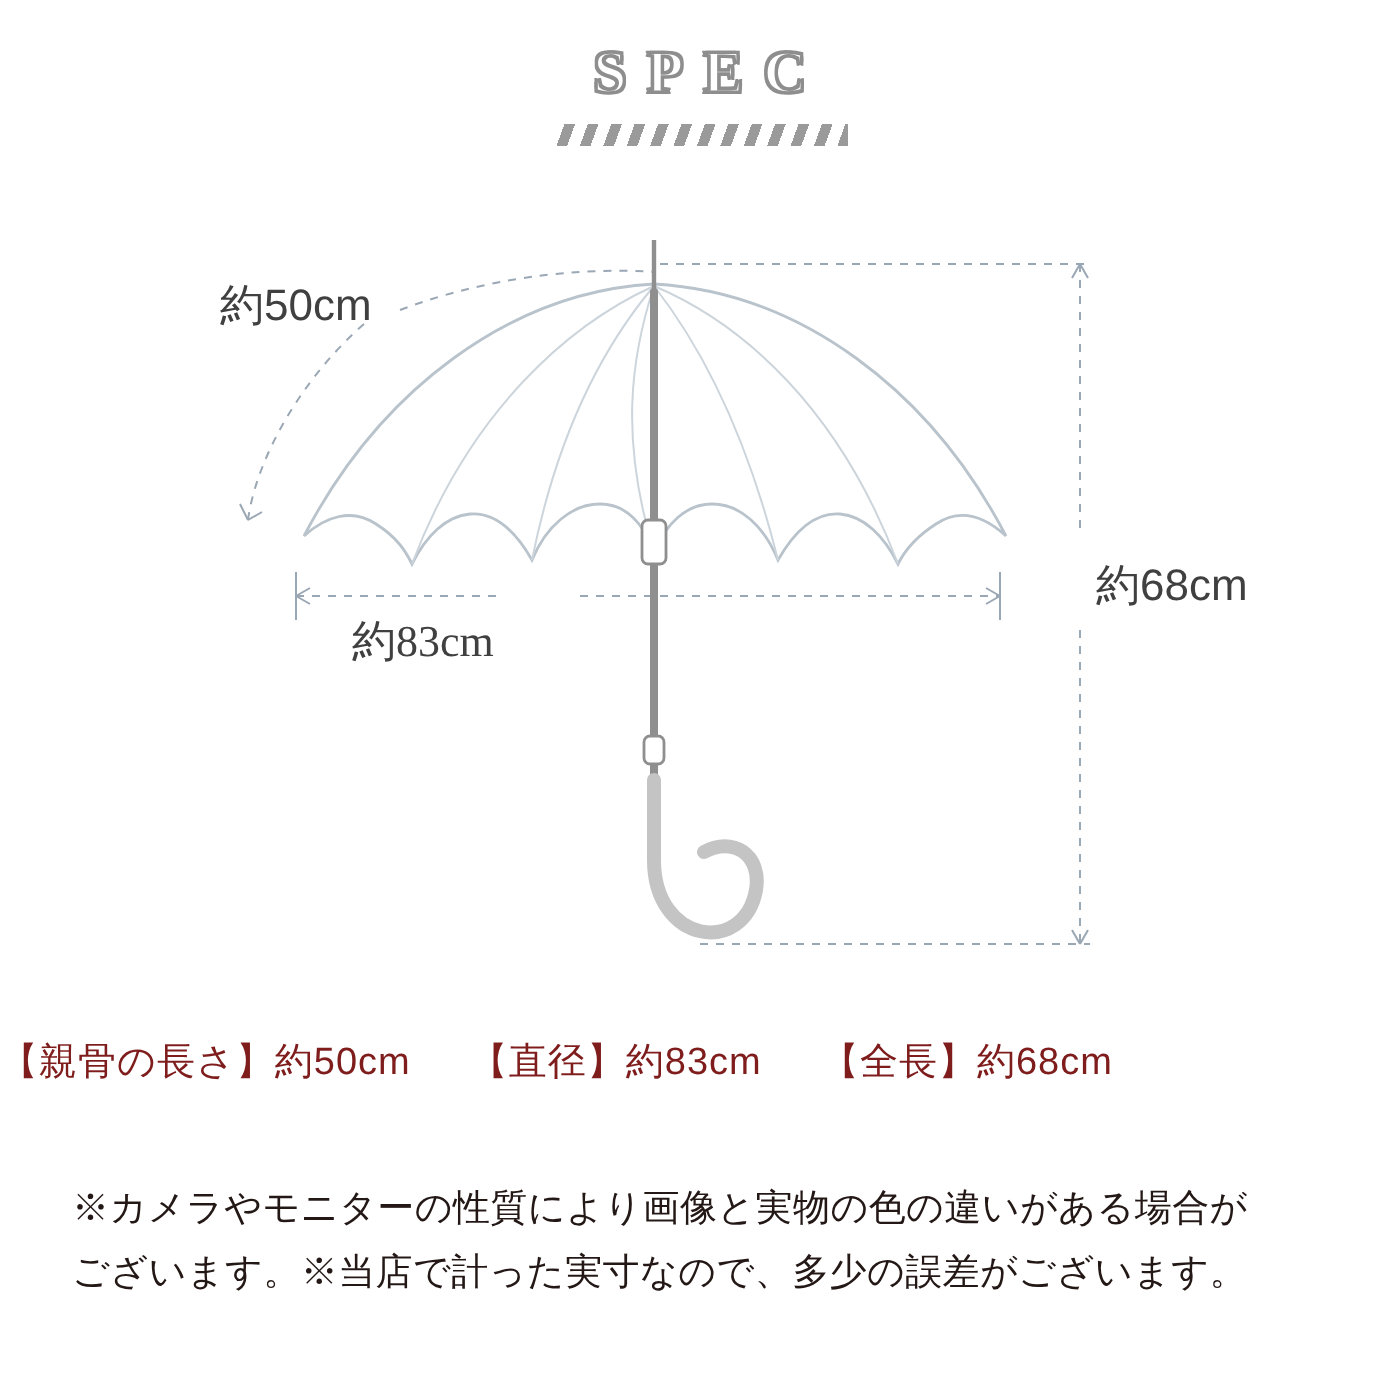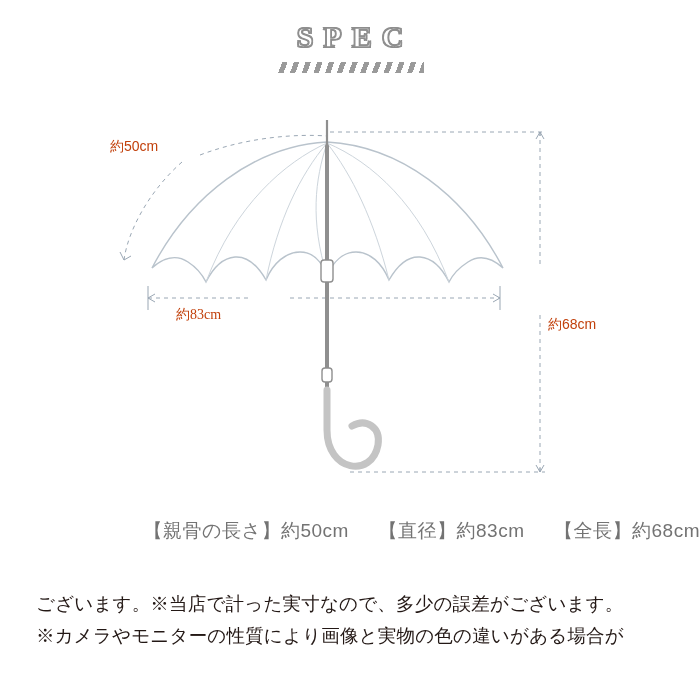--- a/index.html
+++ b/index.html
@@ -64,38 +64,38 @@
     left: 0;
     width: 700px;
     height: 400px;
   }
   .diagram svg {
     display: block;
   }
 
   .dim-label {
     position: absolute;
-    font-size: 14px;
-    color: #c2410c;
+    font-size: 22px;
+    color: #404040;
     font-family: "Liberation Sans", sans-serif;
     white-space: nowrap;
   }
   #label-rib   { left: 110px; top: 38px; }
   #label-dia   { left: 176px; top: 206px; font-family: Liberation Serif, serif; }
-  #label-len   { left: 548px; top: 178px; margin-top: 38px; }
+  #label-len   { left: 548px; top: 178px; }
 
   
   .spec-line {
     position: absolute;
     top: 518px;
     left: 0;
     width: 700px;
-    text-align: right;
+    text-align: left;
     font-size: 19px;
-    color: #737373;
+    color: #7f1d1d;
     letter-spacing: 0.5px;
   }
   .spec-line .item { display: inline-block; }
   .spec-line .gap { display: inline-block; width: 18px; }
 
   
   .note {
     position: absolute;
     top: 588px;
     left: 36px;
@@ -198,17 +198,17 @@
 
   <div class="spec-line">
     <span class="item">【親骨の長さ】約50cm</span>
     <span class="gap"></span>
     <span class="item">【直径】約83cm</span>
     <span class="gap"></span>
     <span class="item">【全長】約68cm</span>
   </div>
 
   <div class="note">
+    <div>※カメラやモニターの性質により画像と実物の色の違いがある場合が</div>
     <div>ございます。※当店で計った実寸なので、多少の誤差がございます。</div>
-    <div>※カメラやモニターの性質により画像と実物の色の違いがある場合が</div>
   </div>
 
 </div>
 
 </body></html>

